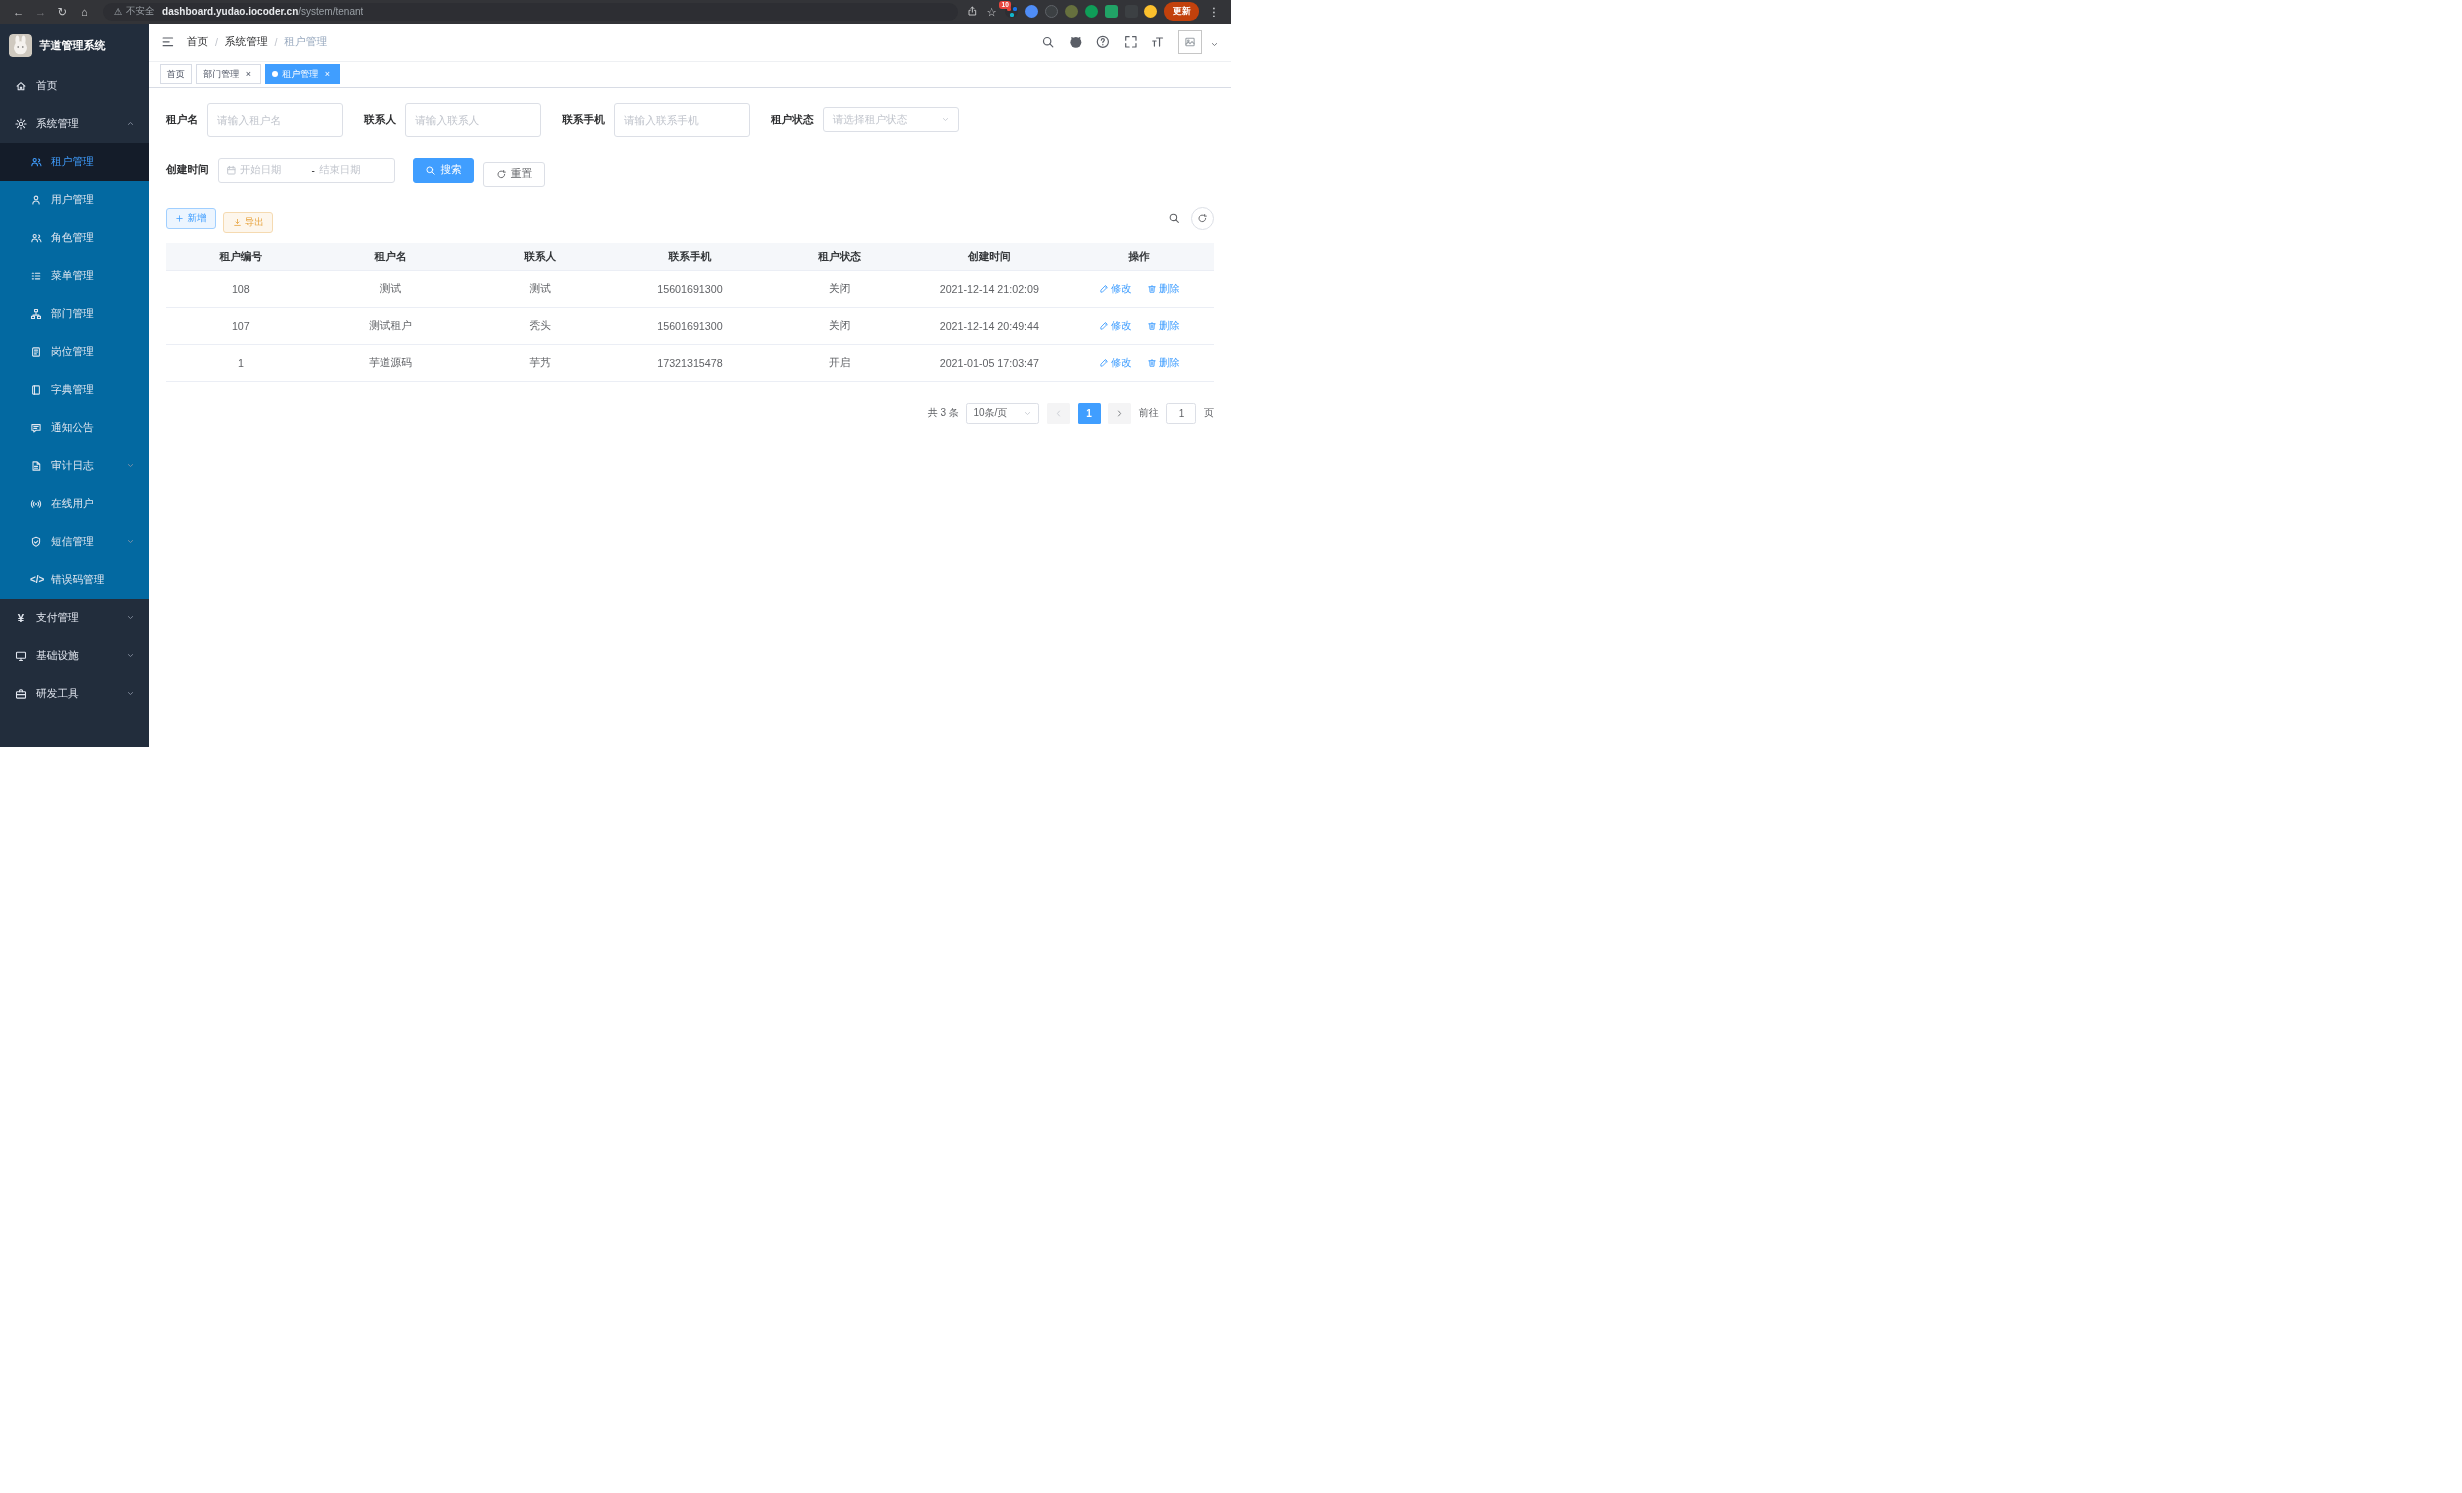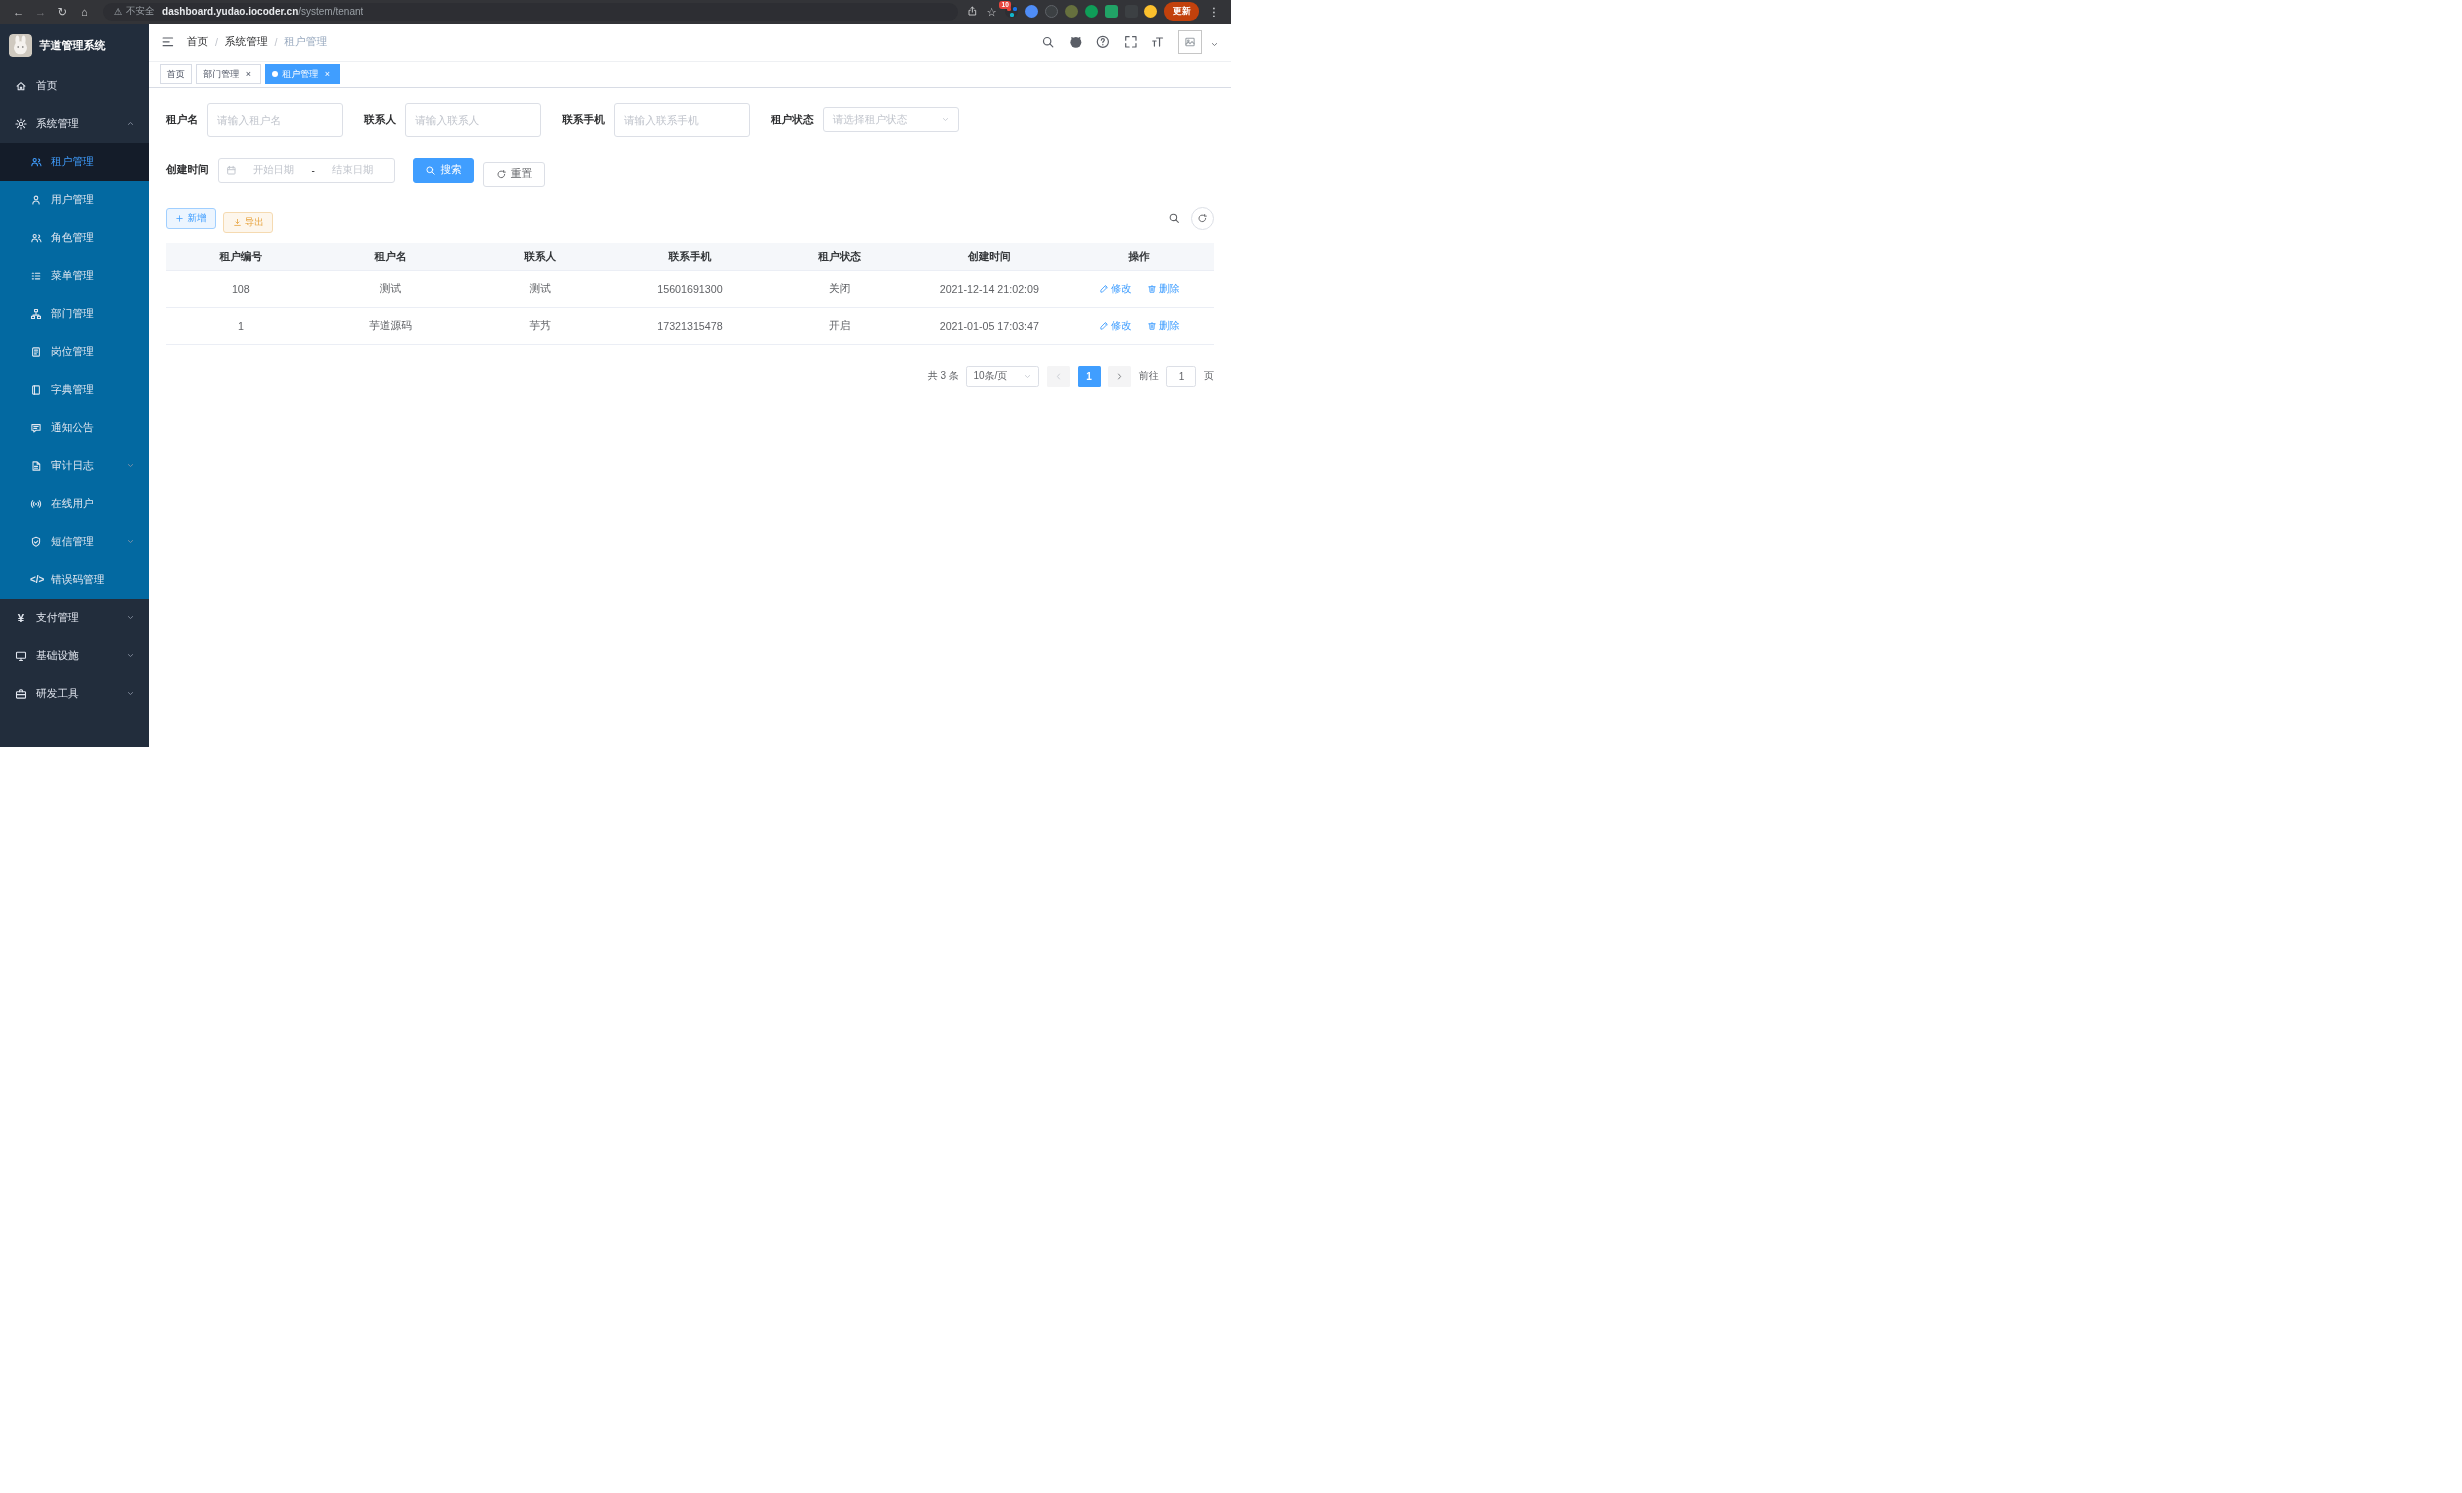--- a/index.html
+++ b/index.html
@@ -66,21 +66,21 @@
   .frow { display:flex; align-items:center; margin-bottom:17px; }
   .fgroup { display:flex; align-items:center; margin-right:21px; }
   .flabel { font-size:10.7px; font-weight:700; color:#303133; margin-right:9px; white-space:nowrap; }
   .el-input { width:136px; height:25px; border:0.8px solid #dcdfe6; border-radius:3px; padding:16px 9px; font-size:10.7px; color:#606266; background:#fff; }
   .el-input::placeholder { color:#c0c4cc; }
   .el-select { width:136px; height:25px; border:0.8px solid #dcdfe6; border-radius:3px; padding:0 7.6px 0 9px; display:flex; align-items:center; justify-content:space-between; background:#fff; cursor:pointer; }
   .ph { color:#c0c4cc; font-size:10.7px; }
   .el-select .chev { color:#c0c4cc; }
   .date-range { width:177px; height:25px; border:0.8px solid #dcdfe6; border-radius:3px; display:flex; align-items:center; padding:0 7.6px; gap:3px; background:#fff; cursor:pointer; }
   .date-range .cal { color:#c0c4cc; }
-  .date-range .ph { flex:1; text-align:center; font-size:10.3px; }
+  .date-range .ph { flex:1; text-align:left; font-size:10.3px; }
   .dsep { color:#303133; font-size:10px; padding:0 1.5px; }
 
   .btn { height:25px; padding:0 11.4px; border-radius:3px; font-size:10.7px; display:inline-flex; align-items:center; gap:4.6px; border:0.8px solid #dcdfe6; background:#fff; color:#606266; }
   .btn.primary { background:#409eff; border-color:#409eff; color:#fff; margin-left:9px; }
   .btn + .btn { margin-left:9px;margin-top:8px; }
   .btn.mini { height:21px; padding:0 8.4px; font-size:9.5px; gap:3px; }
   .btn.plain-blue { background:#ecf5ff; border-color:#a0cfff; color:#409eff; }
   .btn.plain-warn { background:#fdf6ec; border-color:#f5dab1; color:#e6a23c; margin-left:7.6px; }
 
   .action-row { display:flex; align-items:center; margin-bottom:10.7px; }
@@ -459,20 +459,42 @@
           </tr>
         </thead>
         <tbody>
           <tr>
             <td>108</td>
             <td>测试</td>
             <td>测试</td>
             <td>15601691300</td>
             <td>关闭</td>
             <td>2021-12-14 21:02:09</td>
+            <td>
+              <a class="op">
+                  <svg viewBox="0 0 16 16">
+                    <path d="M10.8 2.8l2.4 2.4-7.8 7.8H3v-2.4zM9.6 4L12 6.4"></path>
+                  </svg>
+                  <span>修改</span>
+                </a>
+              <a class="op">
+                  <svg viewBox="0 0 16 16">
+                    <path d="M2.8 4.5h10.4M6.5 4.5V3.2h3v1.3M4.3 4.5l.5 8.7h6.4l.5-8.7M6.8 7v4M9.2 7v4"></path>
+                  </svg>
+                  <span>删除</span>
+                </a>
+            </td>
+          </tr>
+          <tr>
+            <td>107</td>
+            <td>测试租户</td>
+            <td>秃头</td>
+            <td>15601691300</td>
+            <td>关闭</td>
+            <td>2021-12-14 20:49:44</td>
             <td>
               <a class="op">
                   <svg viewBox="0 0 16 16">
                     <path d="M10.8 2.8l2.4 2.4-7.8 7.8H3v-2.4zM9.6 4L12 6.4"></path>
                   </svg>
                   <span>修改</span>
                 </a>
               <a class="op">
                   <svg viewBox="0 0 16 16">
                     <path d="M2.8 4.5h10.4M6.5 4.5V3.2h3v1.3M4.3 4.5l.5 8.7h6.4l.5-8.7M6.8 7v4M9.2 7v4"></path>

